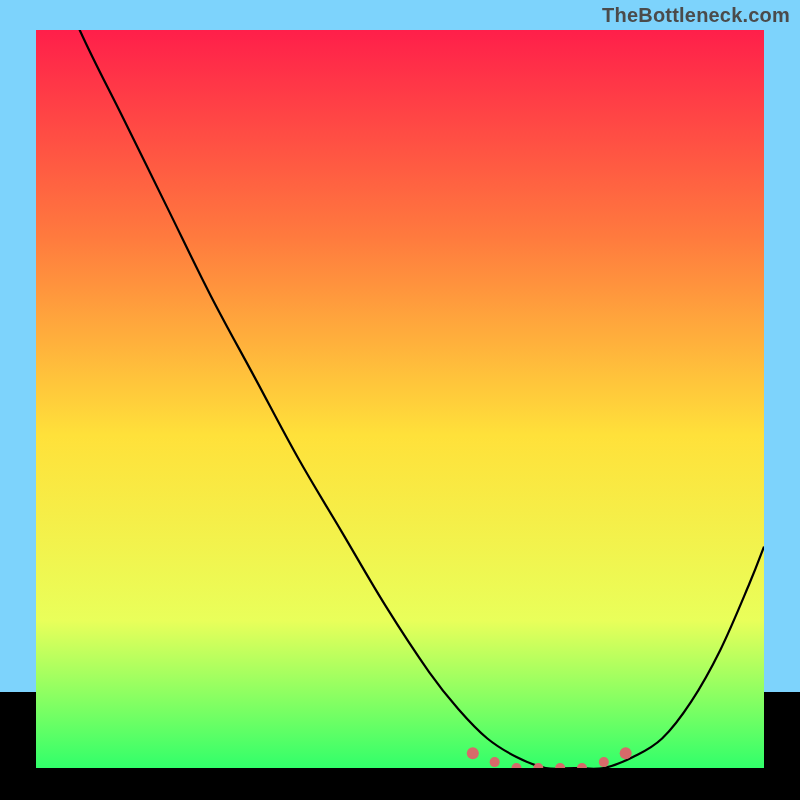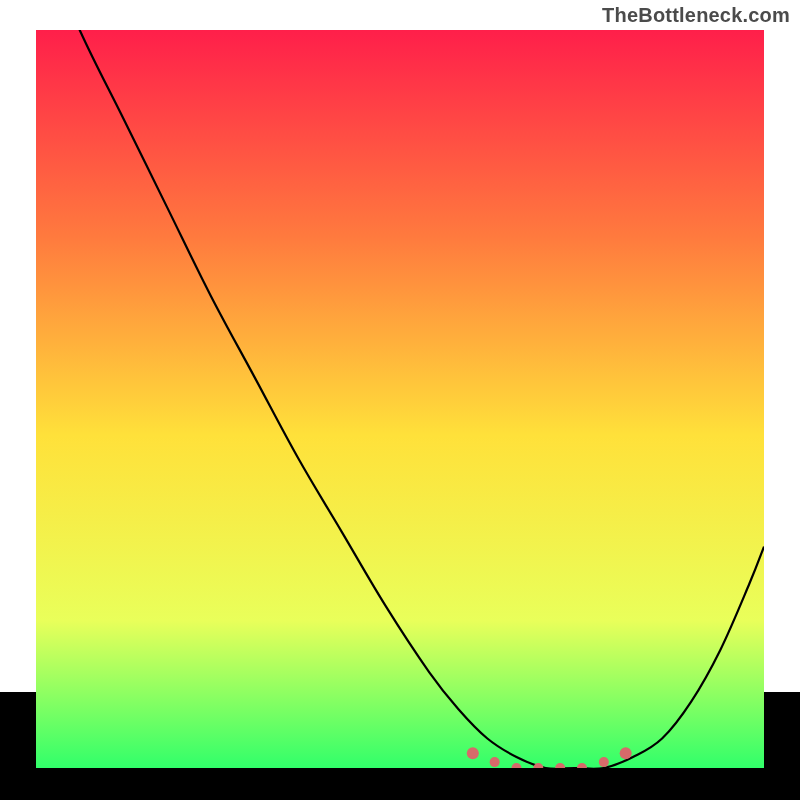--- a/index.html
+++ b/index.html
@@ -8,21 +8,21 @@
     width: 800px;
     height: 800px;
     background: #000000;
     overflow: hidden;
     font-family: Arial, Helvetica, sans-serif;
   }
   .stage {
     position: relative;
     width: 800px;
     height: 692px;
-    background: #ffffff;
+    background: #7dd3fc;
   }
   .watermark {
     position: absolute;
     top: 4px;
     right: 10px;
     color: #4b4b4b;
     font-size: 20px;
     font-weight: 600;
     letter-spacing: 0.2px;
   }

